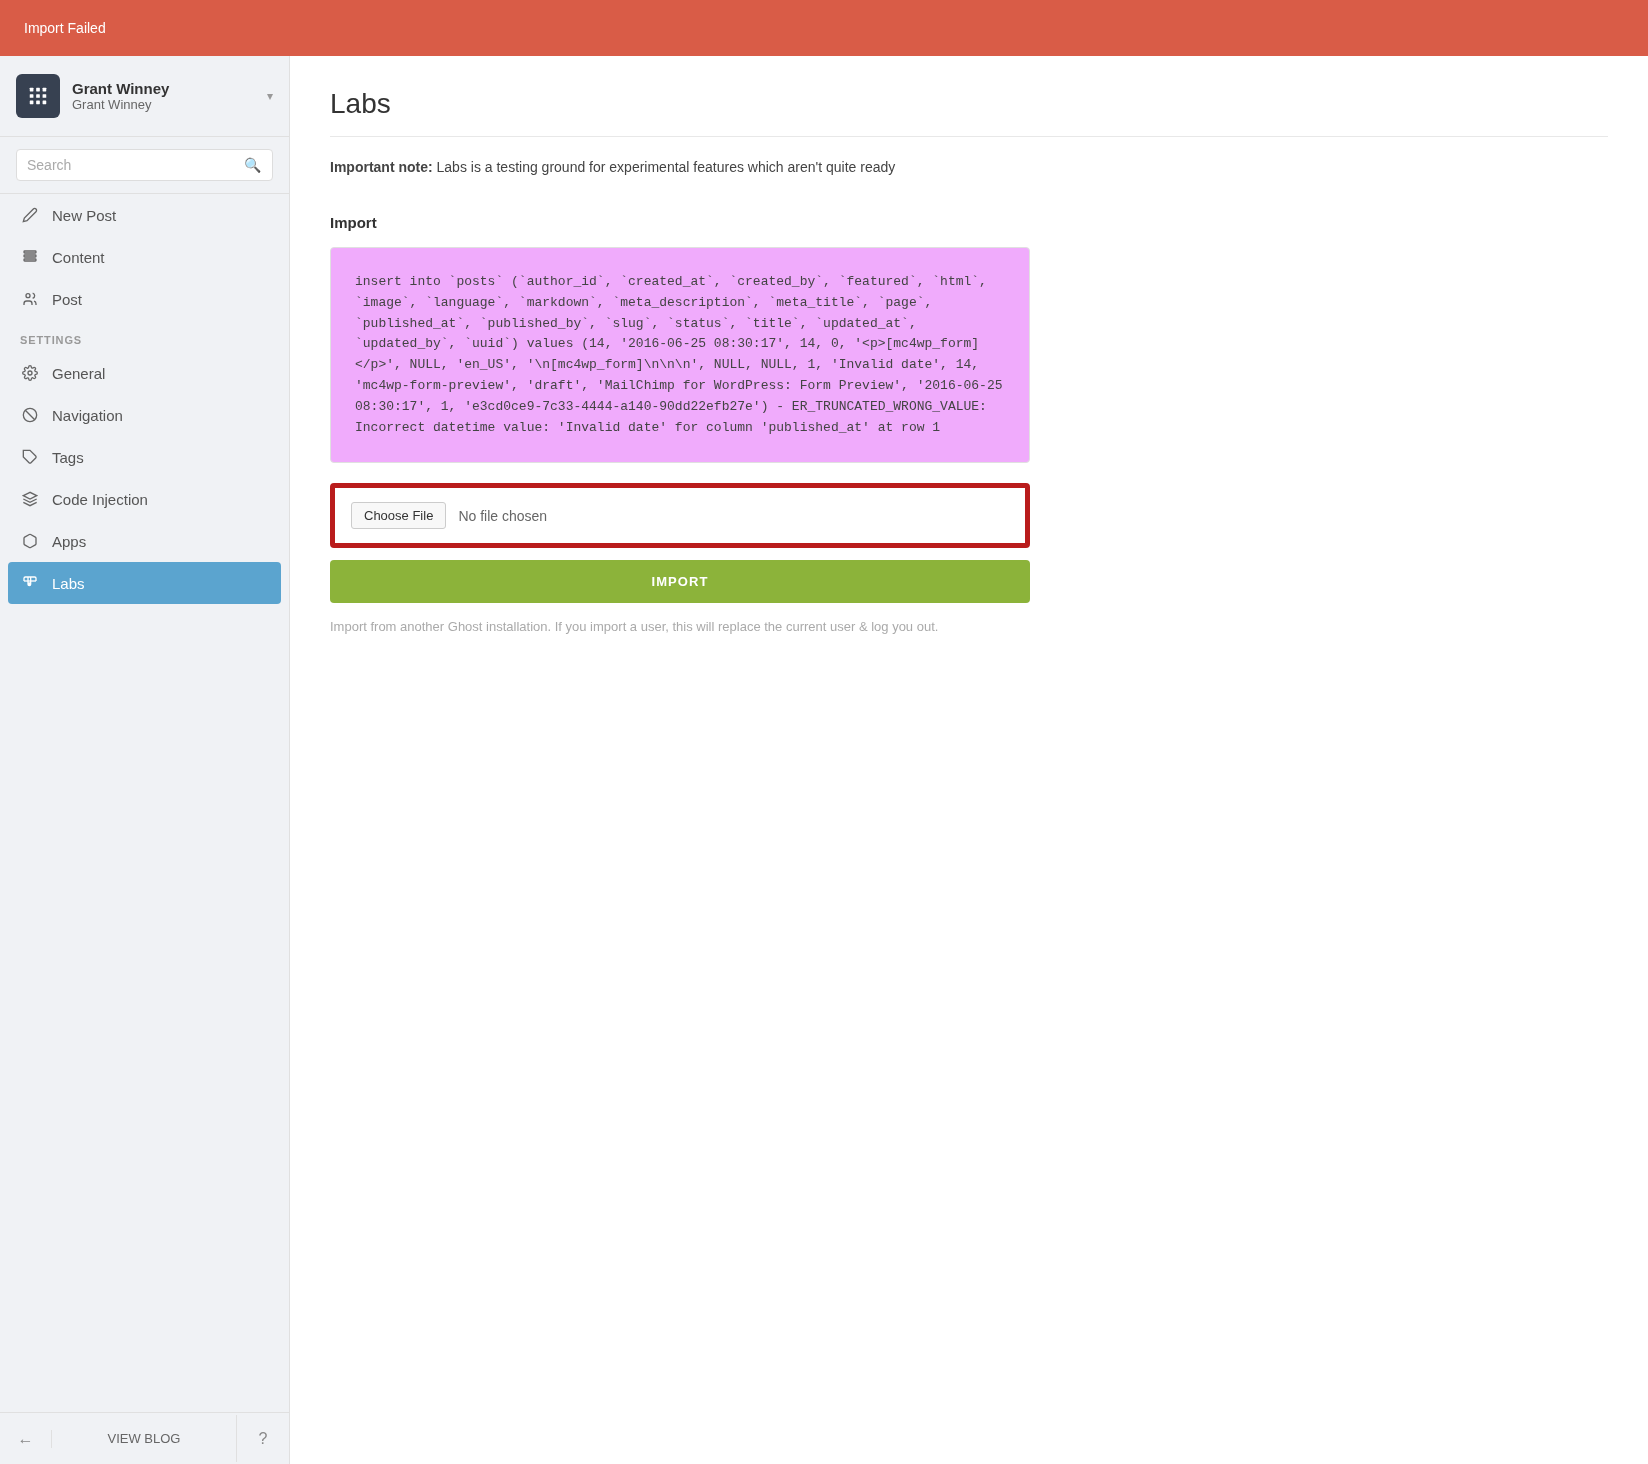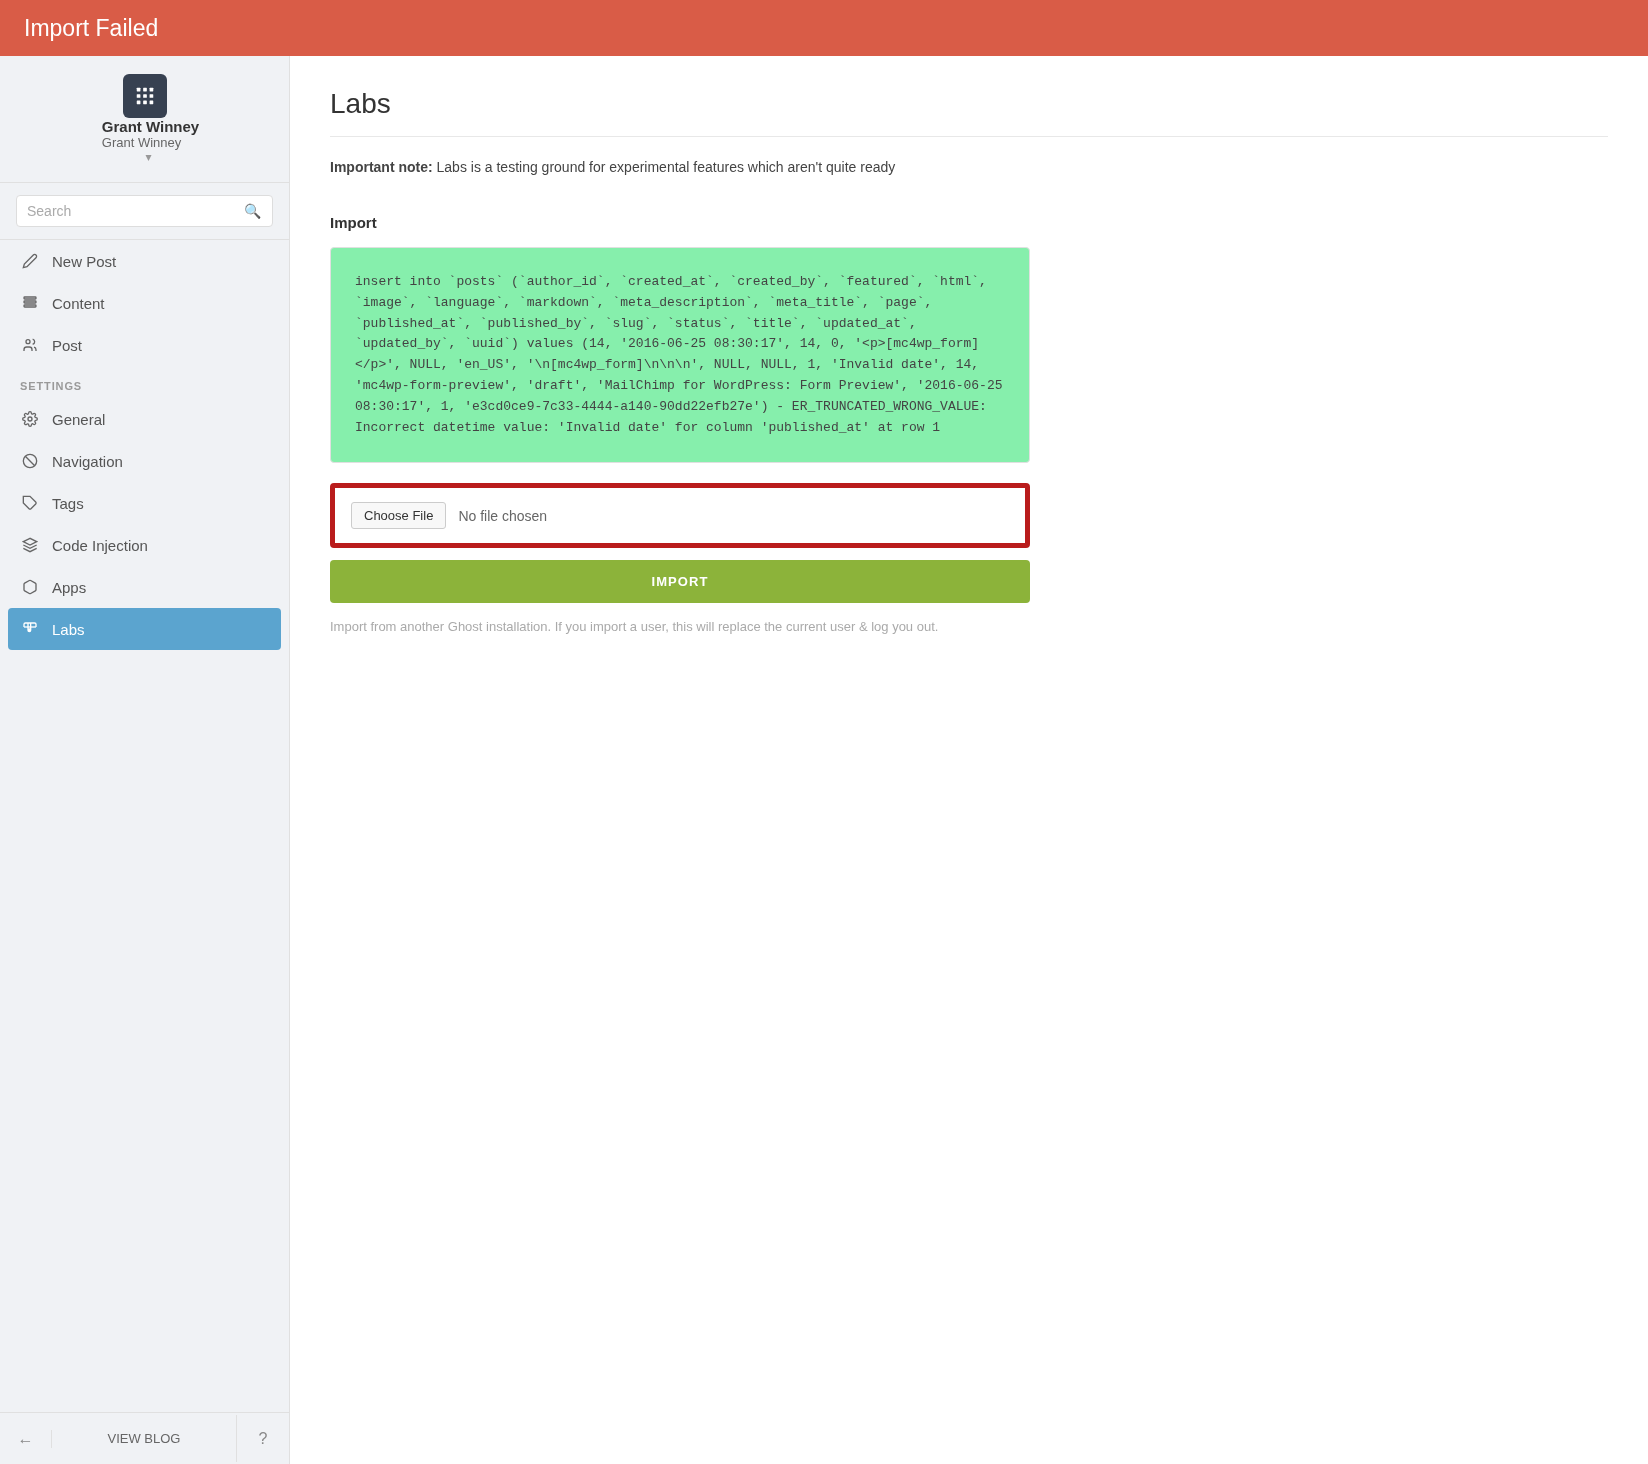--- a/index.html
+++ b/index.html
@@ -8,21 +8,21 @@
     
     #top-banner {
       background: #d95c47;
       color: white;
       padding: 0 24px;
       height: 56px;
       display: flex;
       align-items: center;
     }
     #top-banner span {
-      font-size: 23px;
+      font-size: 14px;
       font-weight: 500;
     }
 
     
     #layout {
       display: flex;
       height: calc(1464px - 56px);
     }
 
     
@@ -35,21 +35,20 @@
       flex-direction: column;
     }
 
     
     #user-profile {
       display: flex;
       align-items: center;
       padding: 18px 16px;
       cursor: pointer;
       border-bottom: 1px solid #e0e0e0;
-      flex-direction: column;
     }
     #avatar {
       width: 44px;
       height: 44px;
       background: #374151;
       border-radius: 6px;
       display: flex;
       align-items: center;
       justify-content: center;
       flex-shrink: 0;
@@ -229,21 +228,21 @@
       font-size: 13px;
     }
 
     #import-section { }
 
     #error-box {
       border: 1px solid #e0e0e0;
       border-radius: 4px;
       padding: 24px;
       margin-bottom: 20px;
-      background: #86efac;
+      background: #f0abfc;
       font-family: 'Courier New', Courier, monospace;
       font-size: 13px;
       color: #444;
       line-height: 1.6;
       max-width: 700px;
     }
 
     #file-input-row {
       border: 5px solid #b91c1c;
       border-radius: 4px;

